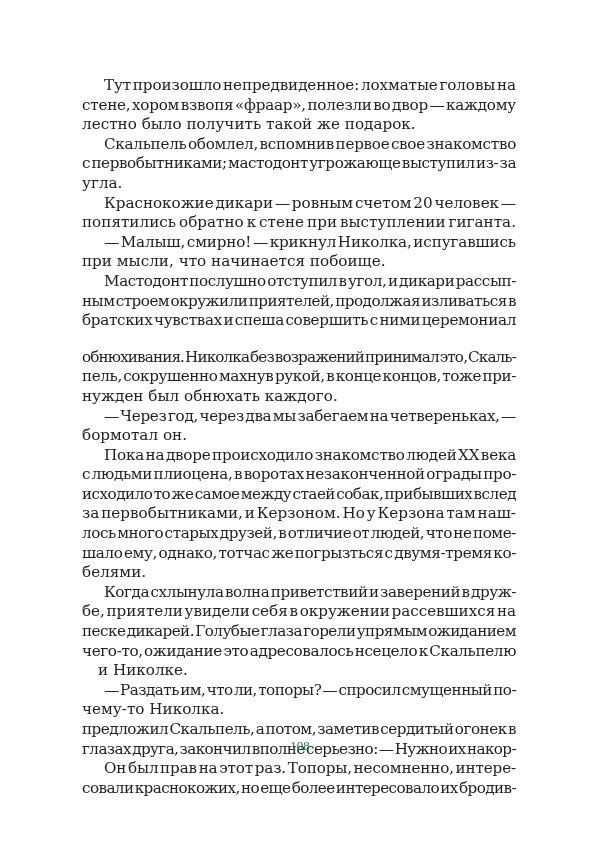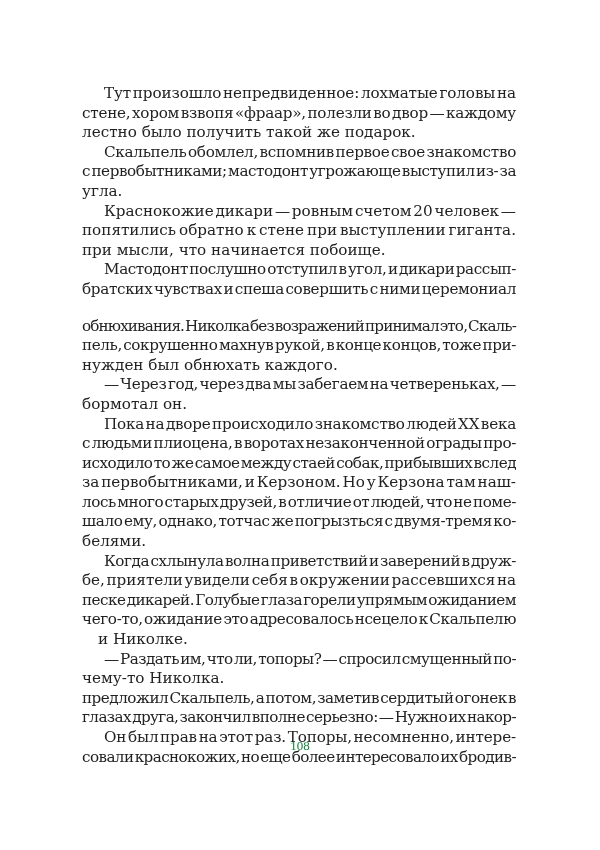--- a/index.html
+++ b/index.html
@@ -16,21 +16,21 @@
     .page {
       position: absolute;
       left: 0; top: 0;
       width: 600px;
       height: 850px;
       background: #ffffff;
     }
     .text-block {
       position: absolute;
       left: 82px;
-      top: 84px;
+      top: 76px;
       width: 434px;
       font-family: "DejaVu Serif", "Liberation Serif", serif;
       font-size: 15.2px;
       line-height: 19.6px;
       color: #222222;
     }
     .line {
       display: block;
       white-space: nowrap;
       text-align: justify;
@@ -61,22 +61,24 @@
 <div class="page">
   <div class="text-block" id="text-block">
       <span class="line indent" style="white-space: nowrap; word-spacing: -3px; letter-spacing: -0.109701px;">Тут произошло непредвиденное: лохматые головы на</span>
       <span class="line" style="white-space: nowrap; word-spacing: -3px; letter-spacing: -0.246238px;">стене, хором взвопя «фраар», полезли во двор — каждому</span>
       <span class="line last" style="white-space: nowrap;">лестно было получить такой же подарок.</span>
       <span class="line indent" style="white-space: nowrap; word-spacing: -3px; letter-spacing: -0.295312px;">Скальпель обомлел, вспомнив первое свое знакомство</span>
       <span class="line" style="white-space: nowrap; word-spacing: -3px; letter-spacing: -0.448703px;">с первобытниками; мастодонт угрожающе выступил из- за</span>
       <span class="line last" style="white-space: nowrap;">угла.</span>
       <span class="line indent" style="white-space: nowrap; word-spacing: -3px; letter-spacing: -0.0335771px;">Краснокожие дикари — ровным счетом 20 человек —</span>
       <span class="line last" style="white-space: nowrap; word-spacing: -1.88542px;">попятились обратно к стене при выступлении гиганта.</span>
+      <span class="line indent" style="white-space: nowrap; word-spacing: -3px; letter-spacing: -0.148936px;">— Малыш, смирно! — крикнул Николка, испугавшись</span>
       <span class="line last" style="white-space: nowrap;">при мысли, что начинается побоище.</span>
       <span class="line indent" style="white-space: nowrap; word-spacing: -3px; letter-spacing: -0.417067px;">Мастодонт послушно отступил в угол, и дикари рассып-</span>
+      <span class="line" style="white-space: nowrap; word-spacing: -3px; letter-spacing: -0.529776px;">ным строем окружили приятелей, продолжая изливаться в</span>
       <span class="line" style="white-space: nowrap; word-spacing: -3px; letter-spacing: -0.324587px;">братских чувствах и спеша совершить с ними церемониал</span>
       <span class="line" style="white-space: nowrap; word-spacing: -3px; letter-spacing: -0.876116px; margin-top: 17px;">обнюхивания. Николка без возражений принимал это, Скаль-</span>
       <span class="line" style="white-space: nowrap; word-spacing: -3px; letter-spacing: -0.406808px;">пель, сокрушенно махнув рукой, в конце концов, тоже при-</span>
       <span class="line last" style="white-space: nowrap;">нужден был обнюхать каждого.</span>
       <span class="line indent" style="white-space: nowrap; word-spacing: -3px; letter-spacing: -0.324292px;">— Через год, через два мы забегаем на четвереньках, —</span>
       <span class="line last" style="white-space: nowrap;">бормотал он.</span>
       <span class="line indent" style="white-space: nowrap; word-spacing: -3px; letter-spacing: -0.23625px;">Пока на дворе происходило знакомство людей XX века</span>
       <span class="line" style="white-space: nowrap; word-spacing: -3px; letter-spacing: -0.33044px;">с людьми плиоцена, в воротах незаконченной ограды про-</span>
       <span class="line" style="white-space: nowrap; word-spacing: -3px; letter-spacing: -0.52983px;">исходило то же самое между стаей собак, прибывших вслед</span>
       <span class="line" style="white-space: nowrap; word-spacing: -2.96094px;">за первобытниками, и Керзоном. Но у Керзона там наш-</span>

